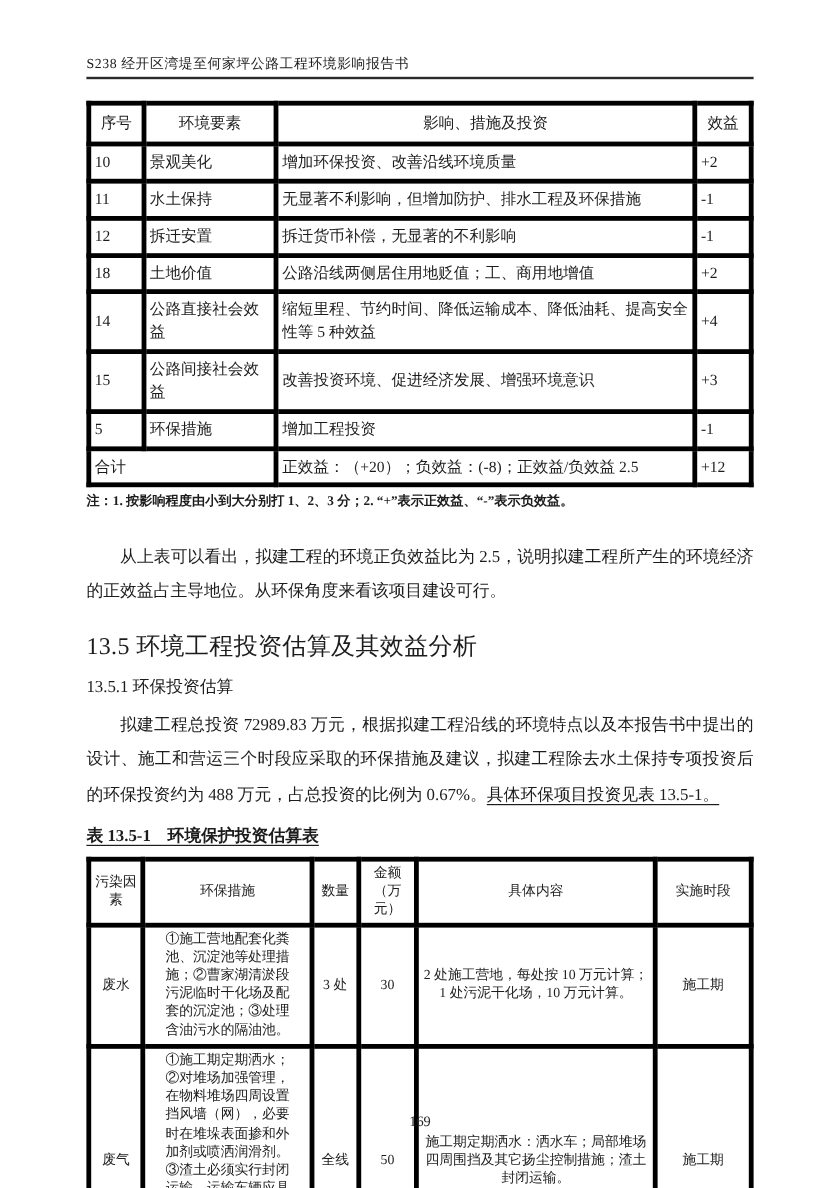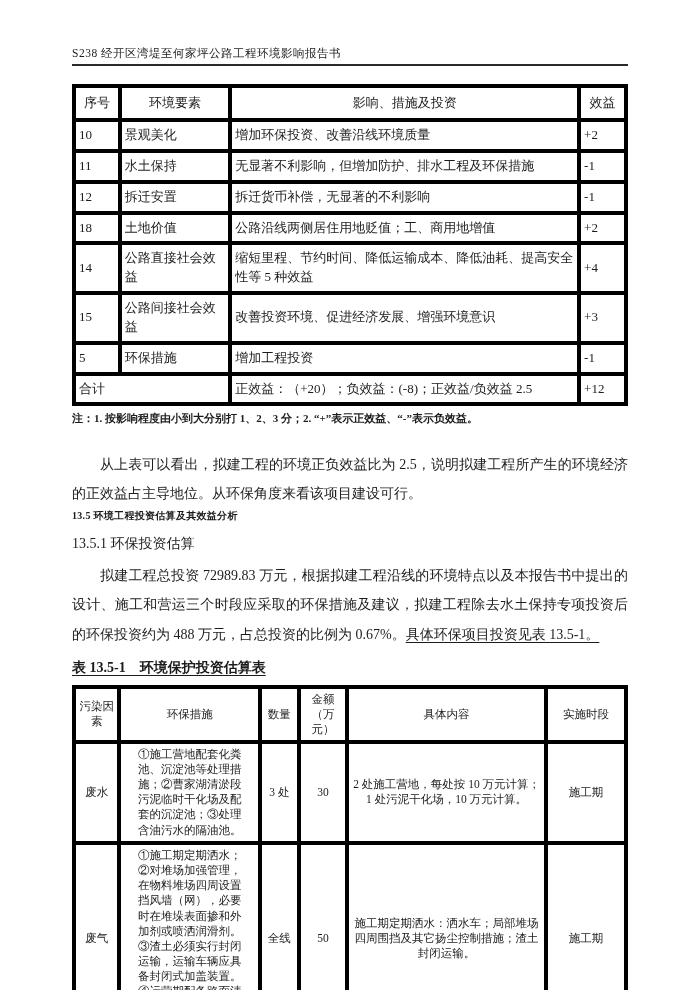--- a/index.html
+++ b/index.html
@@ -22,21 +22,21 @@
 
   .t1 { margin-top:18px; font-size:13px; }
   .t1 th { padding:6px 2px; }
   .t1 td { padding:4px 3px; text-align:left; line-height:1.45; }
 
   .note-line { font-size:11px; margin-top:4px; line-height:1.6;font-weight:bold; }
 
   .para { font-size:14px; line-height:2.1; text-align:justify; text-indent:2em; }
   .para-1 { margin-top:22px; }
 
-  .h-sec { font-size:10px; font-weight:bold; letter-spacing:0.3px; }
+  .h-sec { font-size:20px; font-weight:normal; margin-top:16px; letter-spacing:0.3px; }
   .h-sub { font-size:14px; font-weight:normal; margin-top:12px; }
   .para-2 { margin-top:8px; }
   .u { text-decoration:underline; text-underline-offset:3px; }
 
   .t2-caption { text-align:left; font-size:14px; font-weight:bold; margin-top:10px; }
   .t2 { margin-top:8px; font-size:11.5px; }
   .t2 th { padding:3px 1px; line-height:1.3; }
   .t2 td { padding:3px 3px; text-align:center; line-height:1.32; }
   .t2 td.measures { padding:3px 16px; }
 
@@ -173,13 +173,14 @@
           <td>3 处</td>
           <td>15</td>
           <td>3 处临时声屏障，每处按 5 万元计算。</td>
           <td>施工期</td>
         </tr>
       </tbody>
     </table>
 
   </div>
 
+  <div class="page-footer">169</div>
 </div>
 
 </body></html>

